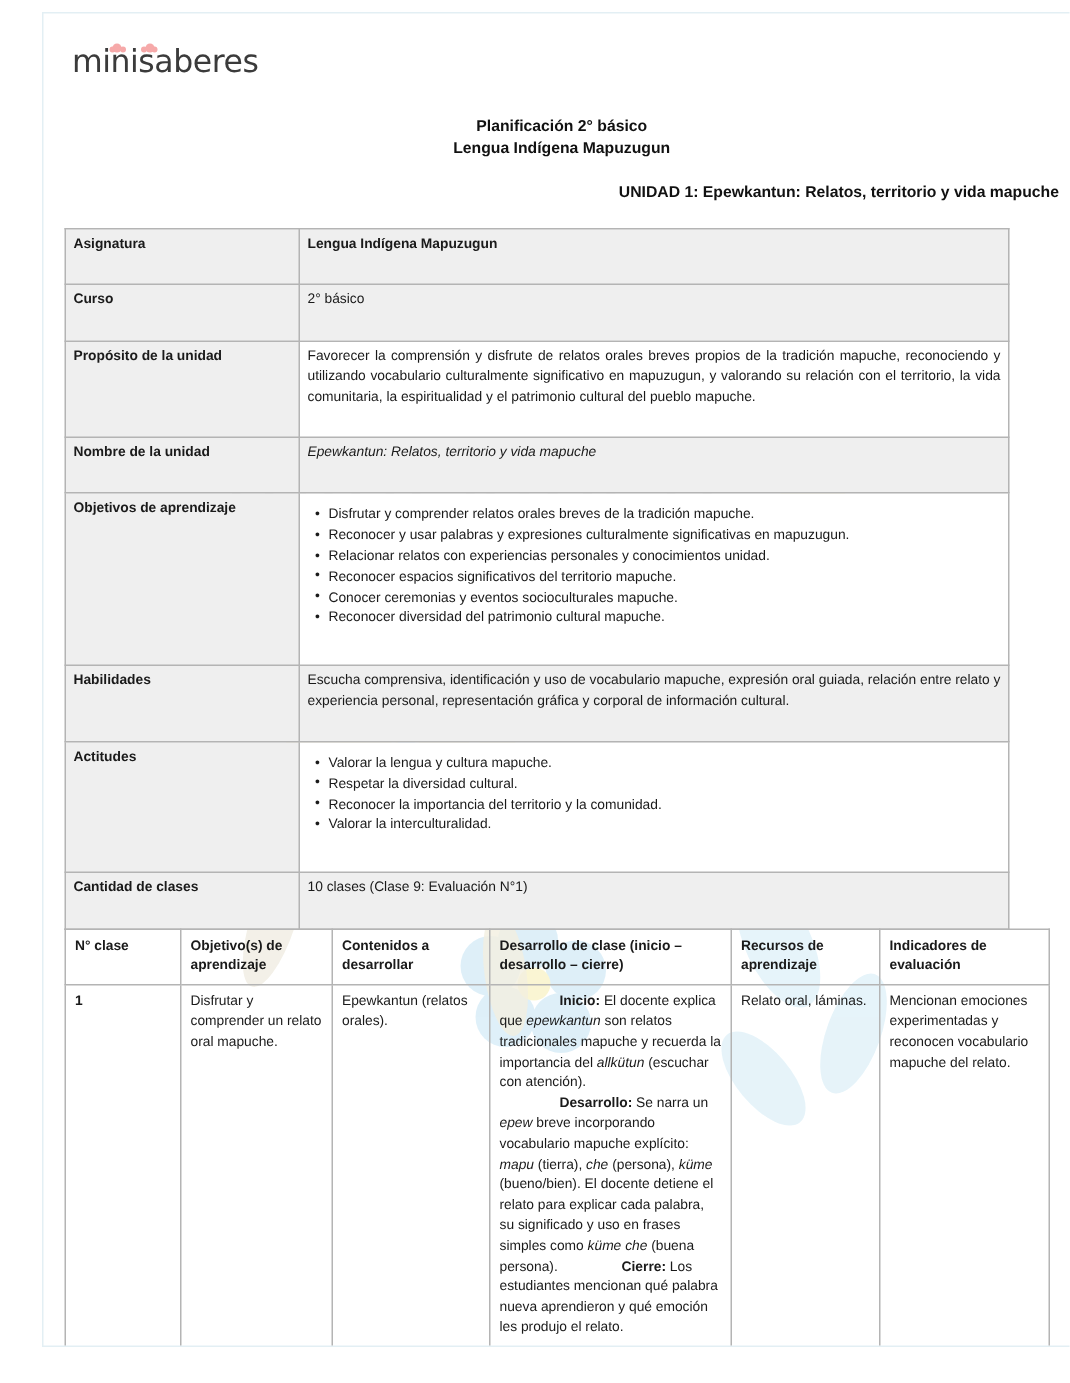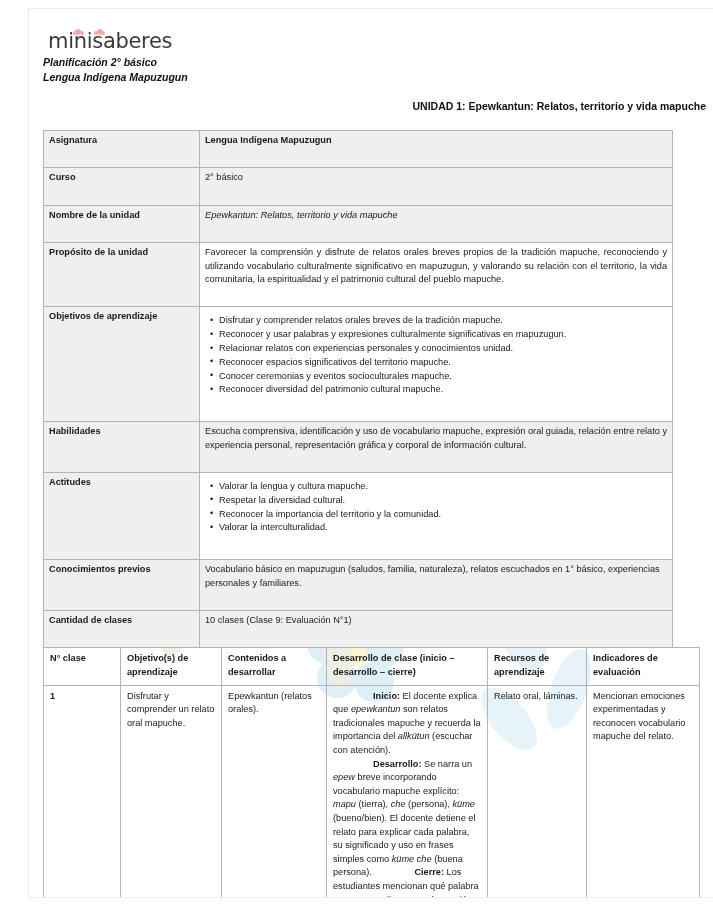--- a/index.html
+++ b/index.html
@@ -88,22 +88,22 @@
     height: 4px;
     background: #f6a9a9;
     border-radius: 50%;
   }
   .logo .dot::before { left: -2.5px; top: 2px; }
   .logo .dot::after  { left: 4.5px;  top: 2px; }
   .logo .d1 { left: 27px; }
   .logo .d2 { left: 48.5px; }
 
   .title-block {
-    margin-top: 3px;
-    font-style: italic;
+    text-align: center;
+    margin-top: 24px;
   }
   .title-line {
     font-size: 10.5px;
     font-weight: bold;
     line-height: 15px;
     color: #111;
   }
   .unit-line {
     text-align: right;
     font-size: 10.5px;
@@ -290,26 +290,26 @@
       <tbody>
         <tr>
           <td class="lbl">Asignatura</td>
           <td class="val shaded" style="font-weight:bold;">Lengua Indígena Mapuzugun</td>
         </tr>
         <tr>
           <td class="lbl">Curso</td>
           <td class="val shaded">2° básico</td>
         </tr>
         <tr>
+          <td class="lbl">Propósito de la unidad</td>
+          <td class="val white just">Favorecer la comprensión y disfrute de relatos orales breves propios de la tradición mapuche, reconociendo y utilizando vocabulario culturalmente significativo en mapuzugun, y valorando su relación con el territorio, la vida comunitaria, la espiritualidad y el patrimonio cultural del pueblo mapuche.</td>
+        </tr>
+        <tr>
           <td class="lbl">Nombre de la unidad</td>
           <td class="val shaded ital">Epewkantun: Relatos, territorio y vida mapuche</td>
-        </tr>
-        <tr>
-          <td class="lbl">Propósito de la unidad</td>
-          <td class="val white just">Favorecer la comprensión y disfrute de relatos orales breves propios de la tradición mapuche, reconociendo y utilizando vocabulario culturalmente significativo en mapuzugun, y valorando su relación con el territorio, la vida comunitaria, la espiritualidad y el patrimonio cultural del pueblo mapuche.</td>
         </tr>
         <tr>
           <td class="lbl">Objetivos de aprendizaje</td>
           <td class="val white">
             <ul class="bullets">
               <li>Disfrutar y comprender relatos orales breves de la tradición mapuche.</li>
               <li>Reconocer y usar palabras y expresiones culturalmente significativas en mapuzugun.</li>
               <li>Relacionar relatos con experiencias personales y conocimientos unidad.</li>
               <li>Reconocer espacios significativos del territorio mapuche.</li>
               <li>Conocer ceremonias y eventos socioculturales mapuche.</li>
@@ -326,24 +326,20 @@
           <td class="val white">
             <ul class="bullets">
               <li>Valorar la lengua y cultura mapuche.</li>
               <li>Respetar la diversidad cultural.</li>
               <li>Reconocer la importancia del territorio y la comunidad.</li>
               <li>Valorar la interculturalidad.</li>
             </ul>
           </td>
         </tr>
         <tr>
-          <td class="lbl">Conocimientos previos</td>
-          <td class="val shaded">Vocabulario básico en mapuzugun (saludos, familia, naturaleza), relatos escuchados en 1° básico, experiencias personales y familiares.</td>
-        </tr>
-        <tr>
           <td class="lbl">Cantidad de clases</td>
           <td class="val shaded">10 clases (Clase 9: Evaluación N°1)</td>
         </tr>
       </tbody>
     </table>
 
     
     <table class="class-table">
       <thead>
         <tr>

